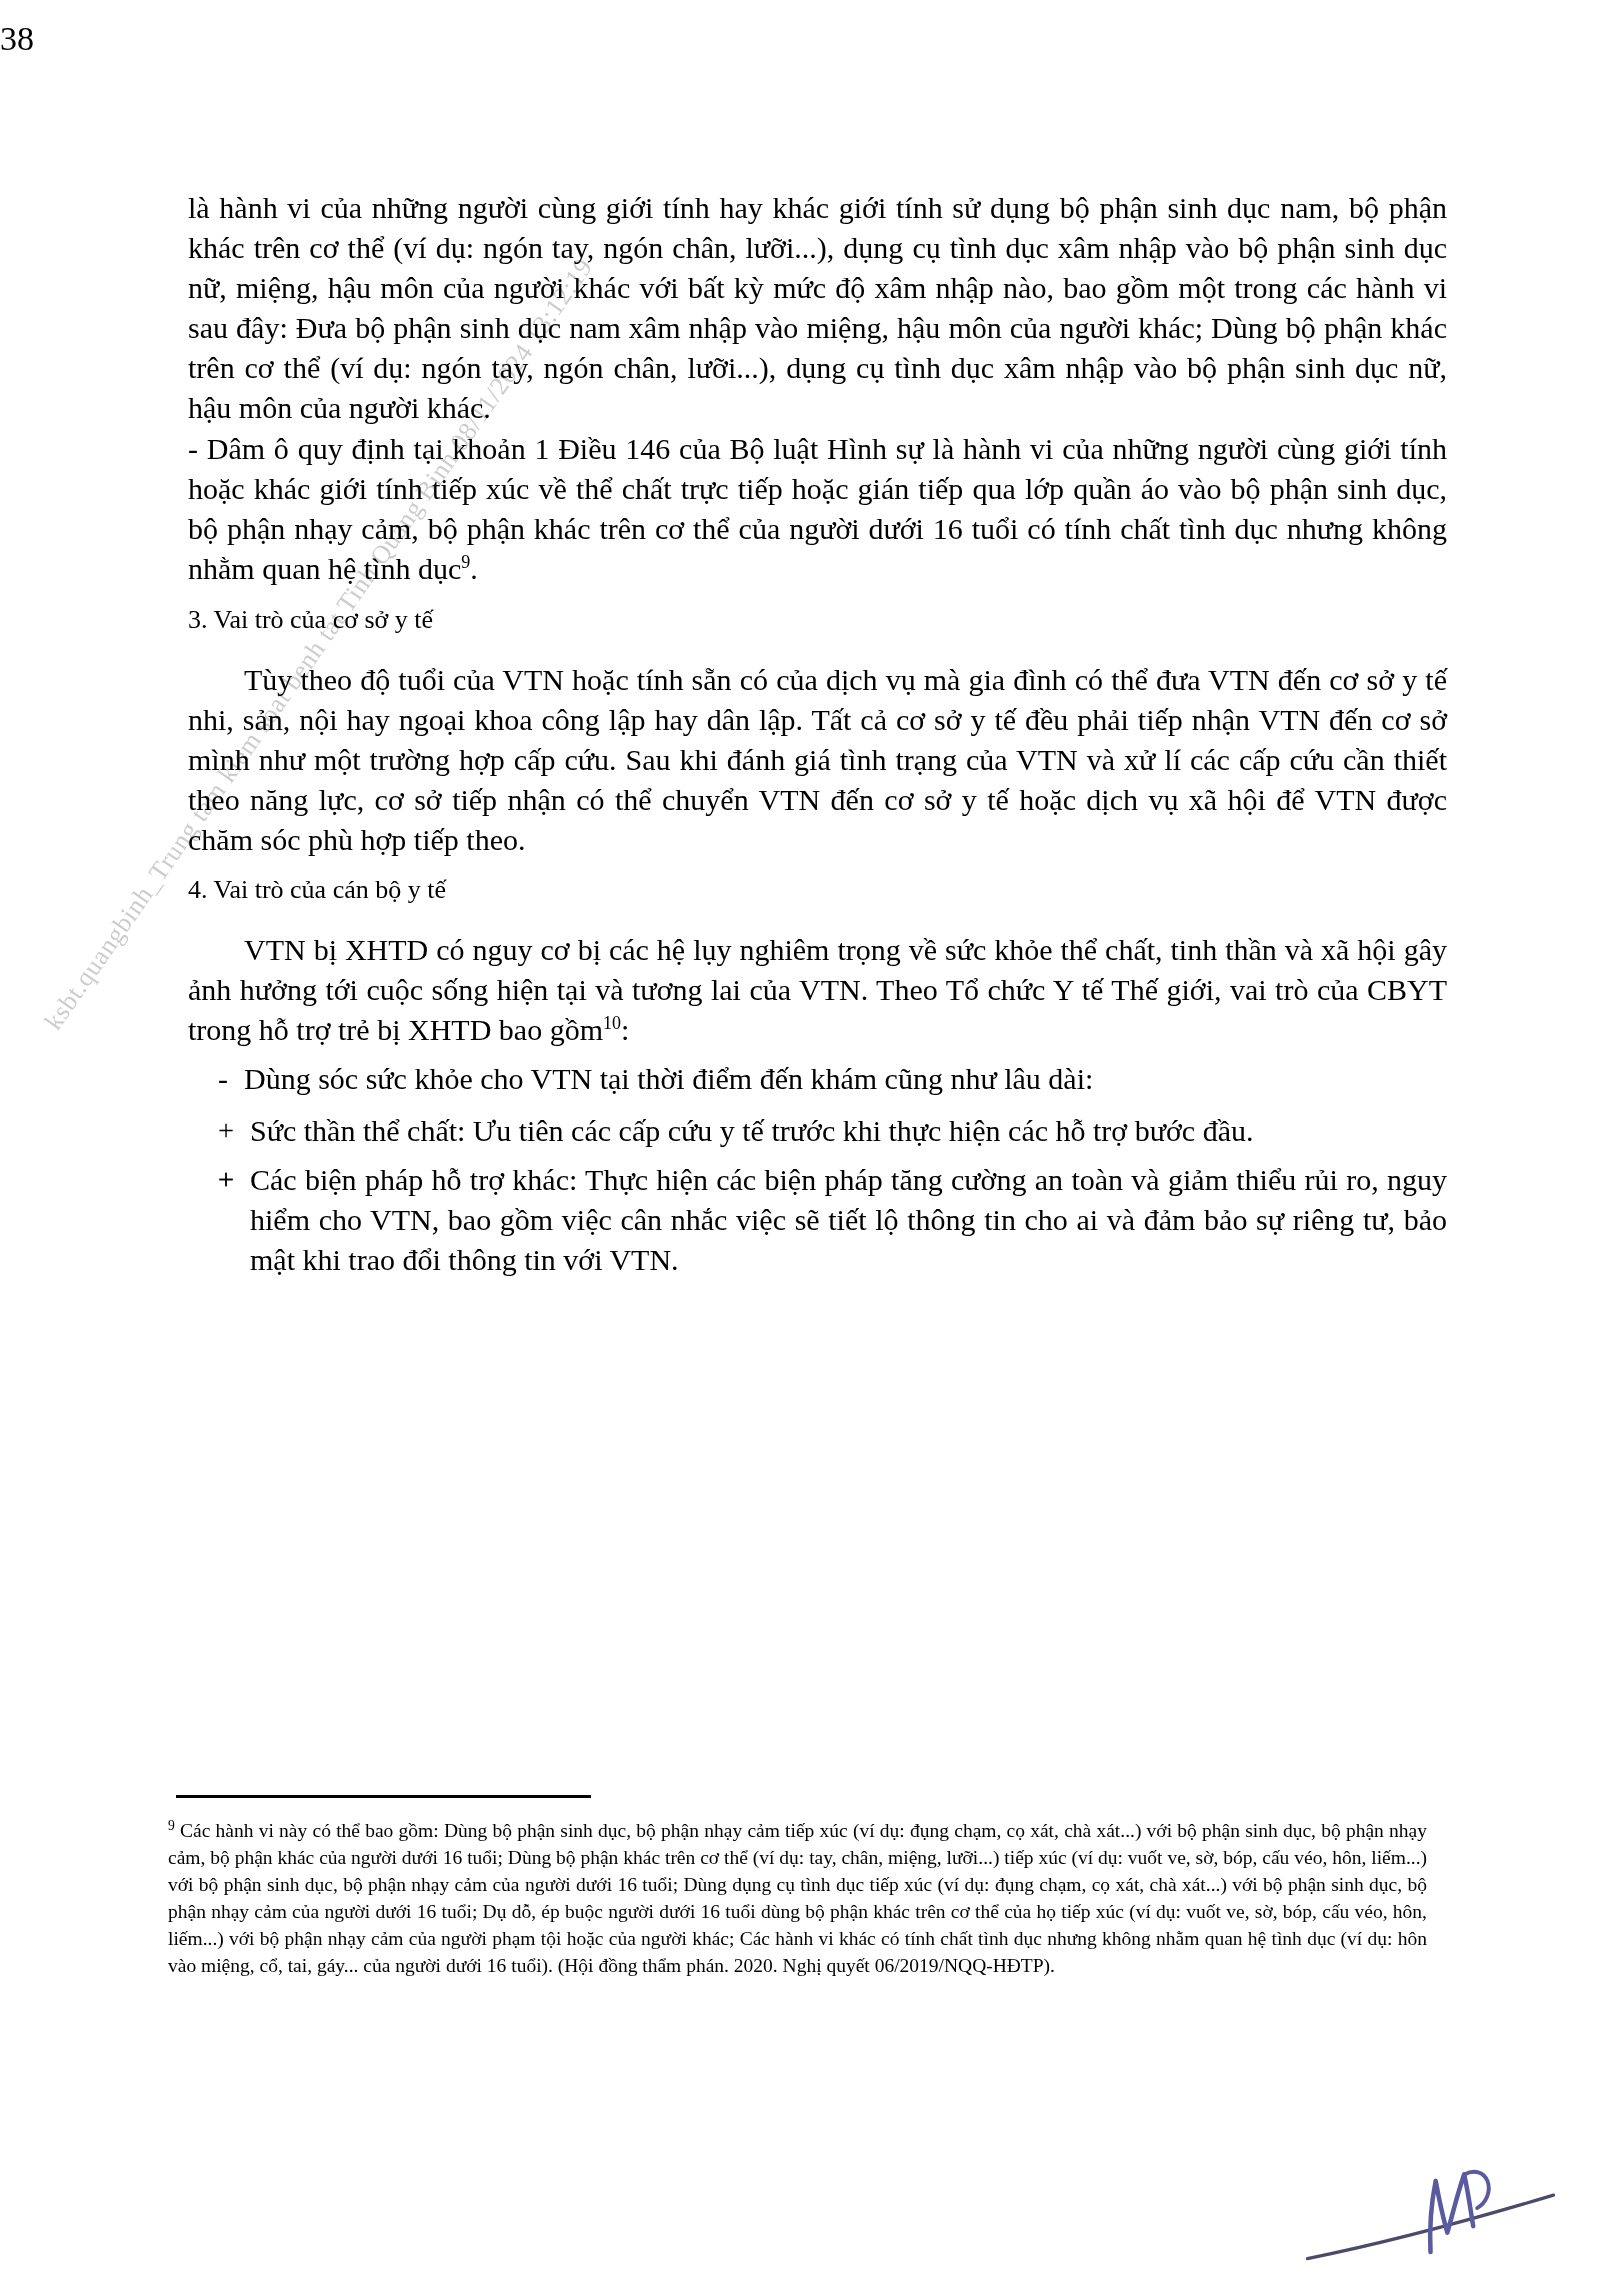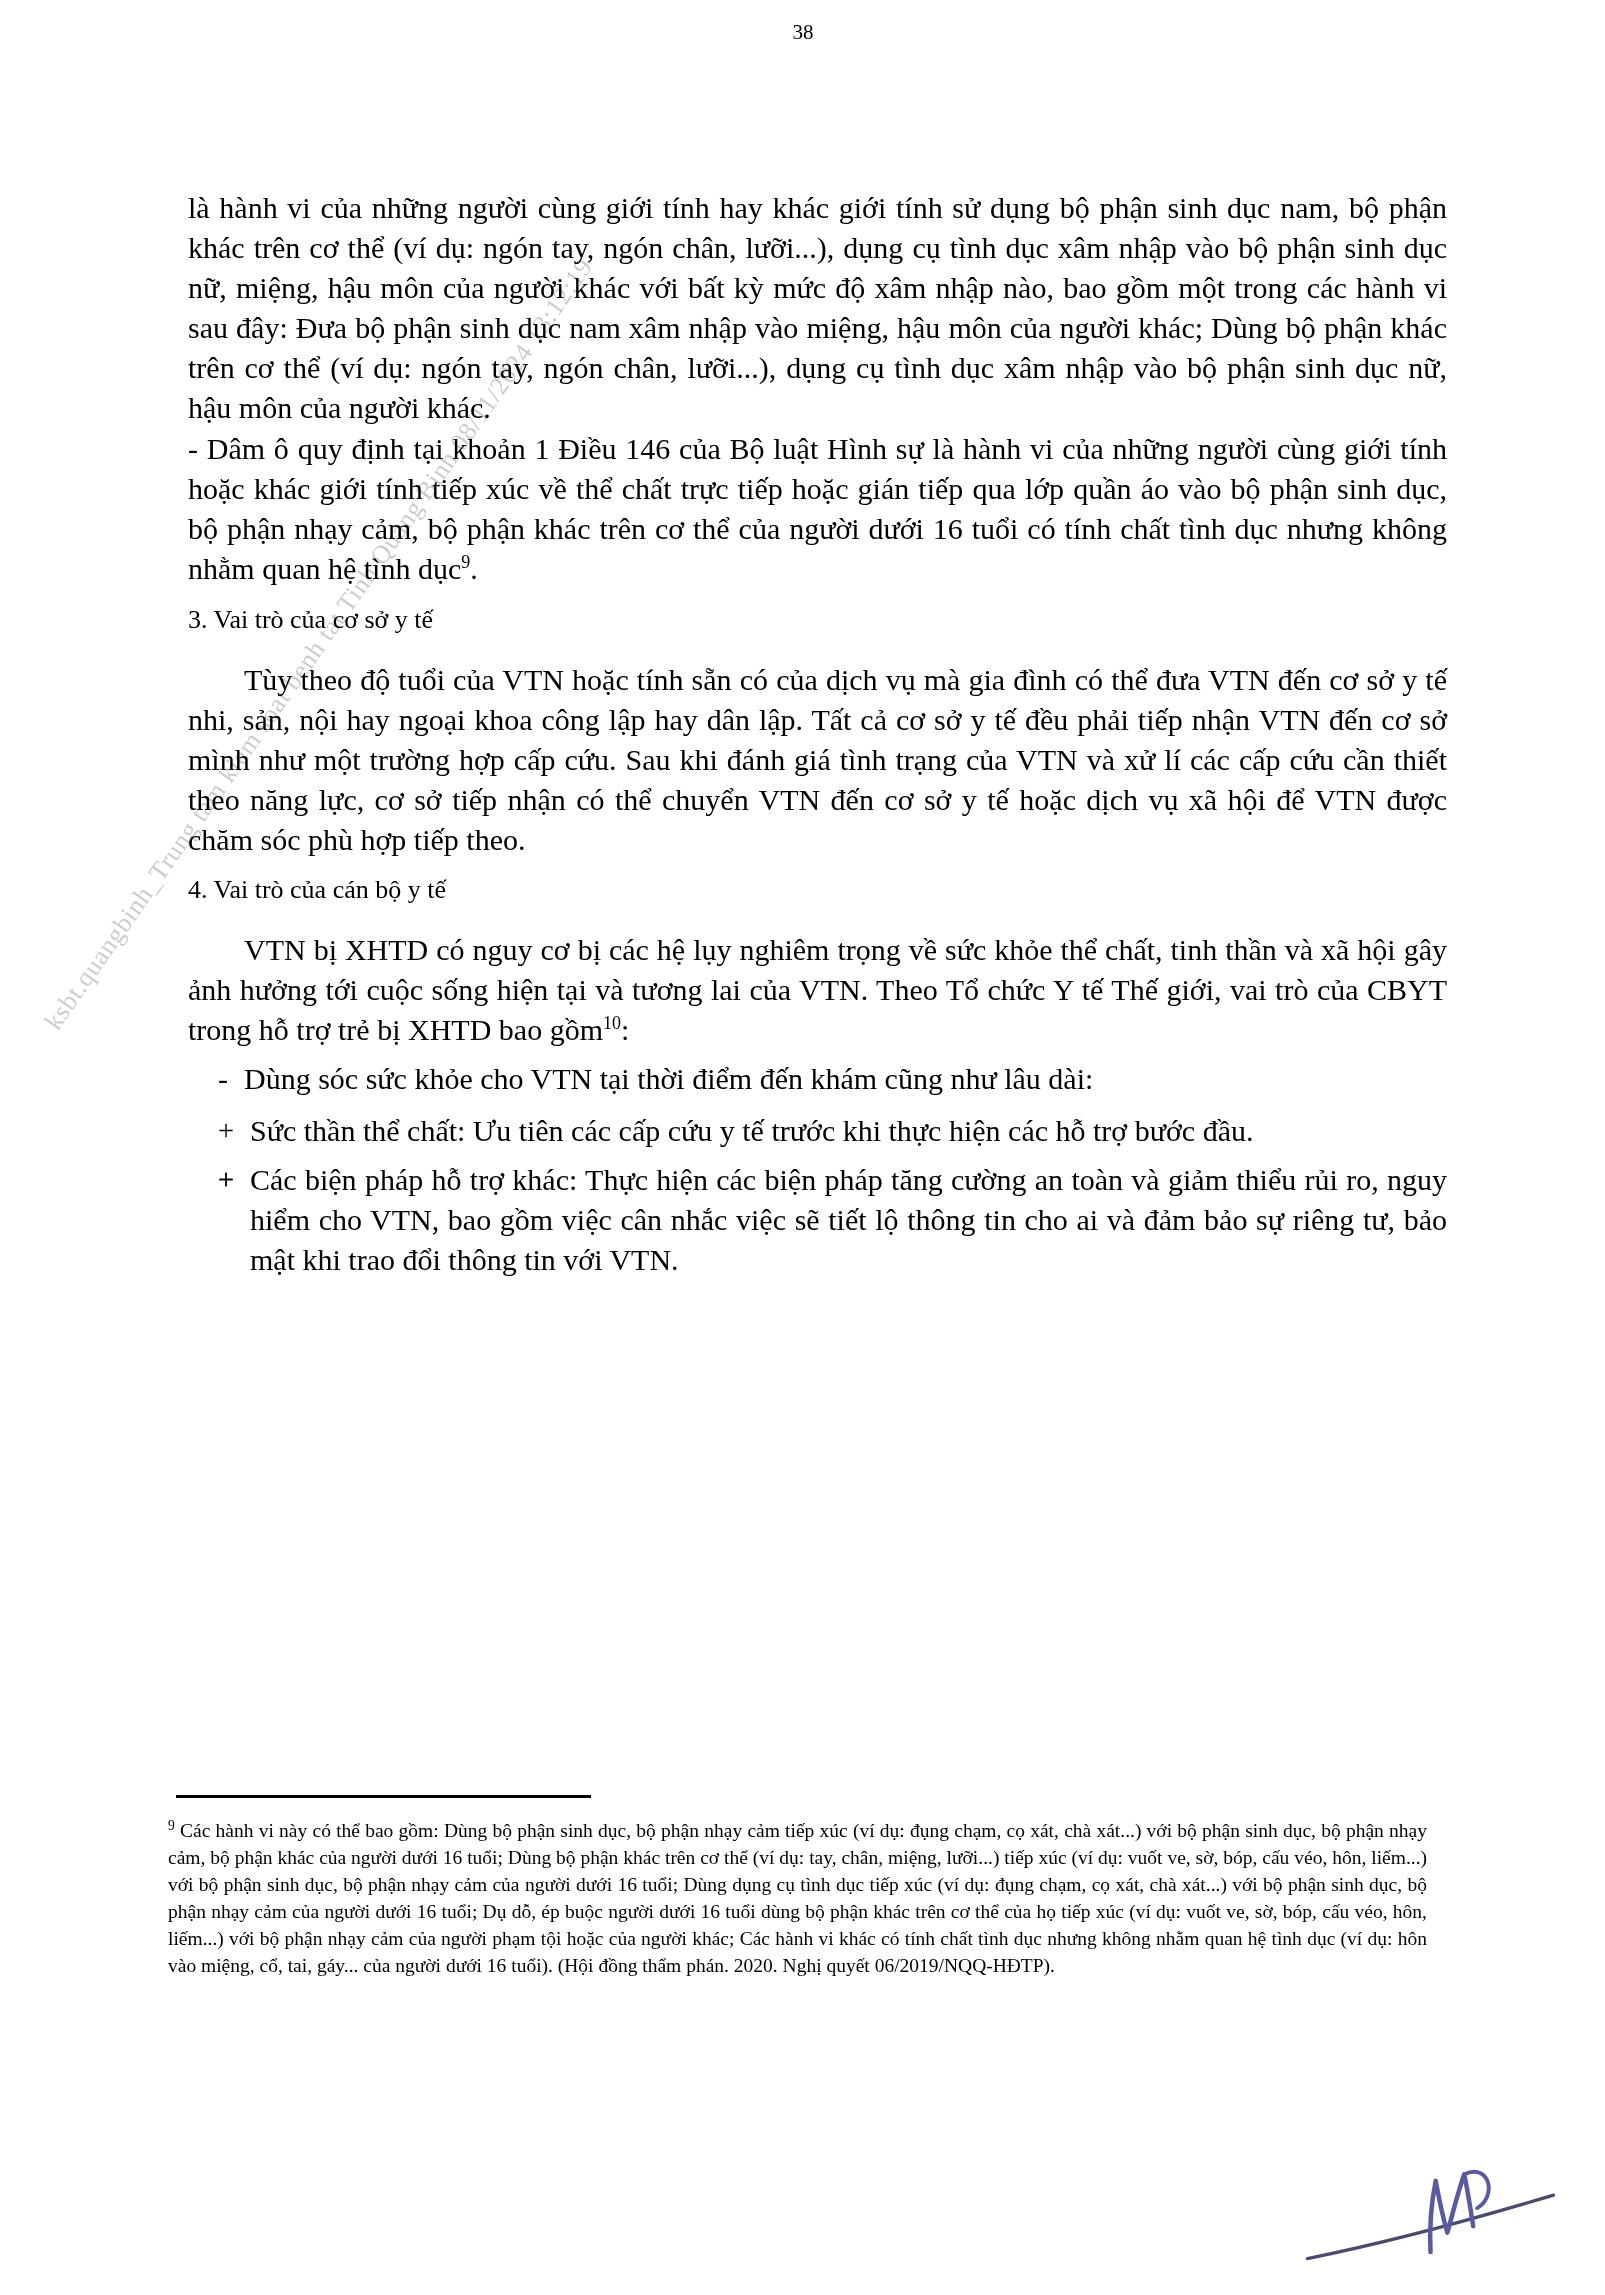--- a/index.html
+++ b/index.html
@@ -39,22 +39,21 @@
     transform: rotate(-55deg);
     transform-origin: left center;
   }
 
   
   .page-number {
     position: absolute;
     top: 22px;
     left: 0;
     width: 100%;
-    text-align: center;
-    font-size: 21px;
+    font-size: 34px;
     line-height: 1;
     z-index: 10;
   }
 
   
   .content {
     position: absolute;
     left: 188px;
     top: 188px;
     width: 1259px;

